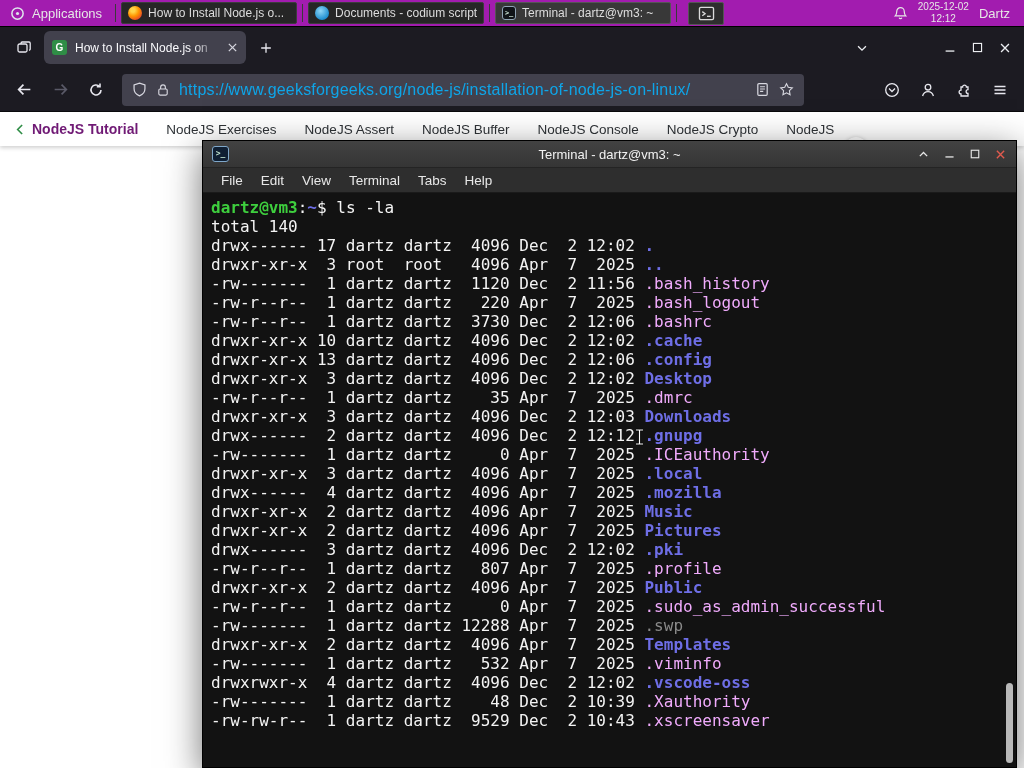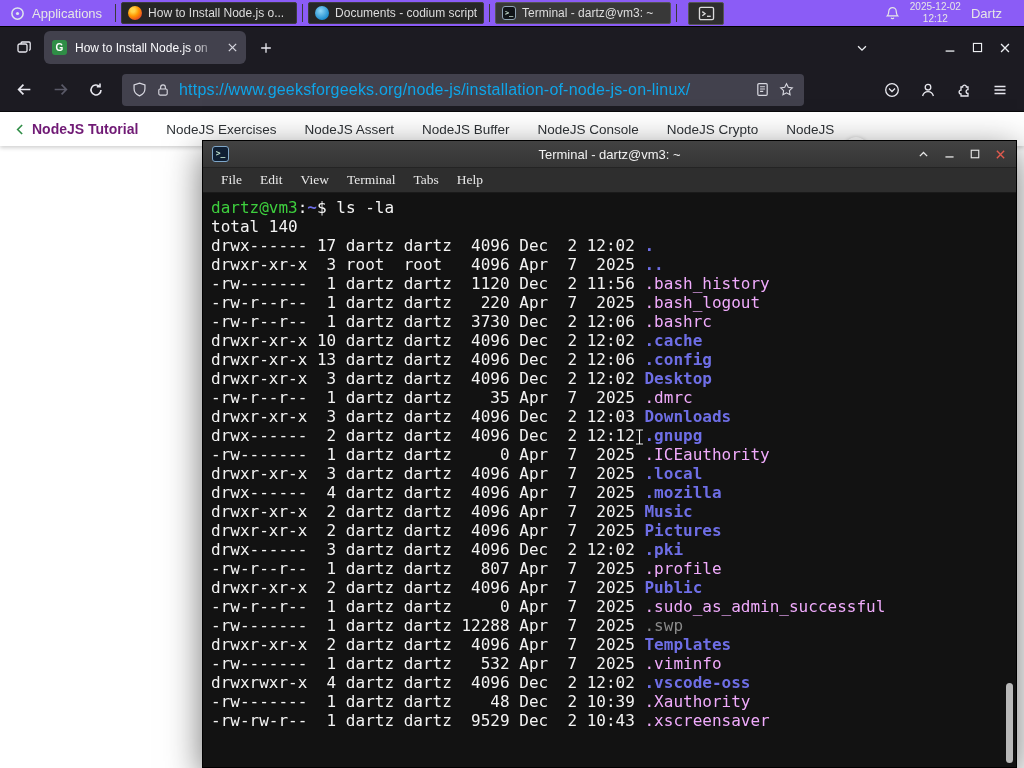--- a/index.html
+++ b/index.html
@@ -7,38 +7,38 @@
   body{font-family:"Liberation Sans",sans-serif;background:#fff;position:relative;}
   :root{
     --accent-green:#2f8d46;
     --terminal-dir:#6e6ee6;
     --terminal-green:#3ecf3e;
     --terminal-dim:#8a8a8a;
   }
   svg{display:block;}
 
   
-  .taskbar{position:absolute;top:0;left:0;right:0;height:27px;background:#8b5cf6;border-bottom:1px solid #000;
+  .taskbar{position:absolute;top:0;left:0;right:0;height:27px;background:#a21caf;border-bottom:1px solid #000;
     display:flex;align-items:center;color:#e6e6e6;font-size:13px;z-index:60;}
   .apps-btn{display:flex;align-items:center;gap:7px;padding:0 10px;height:100%;}
   .tb-sep{width:1px;height:18px;background:#3a3a3a;margin:0 3px;flex:none;}
   .tb-windows{display:flex;align-items:center;height:100%;}
   .tb-win{display:flex;align-items:center;gap:6px;width:176px;height:22px;margin:0 2px;padding:0 6px;
     background:#262626;border:1px solid #3c3c3c;border-radius:2px;font-size:12px;color:#ddd;cursor:default;}
   .tb-win.active{background:#383838;border-color:#555;}
   .tb-win .t{white-space:nowrap;overflow:hidden;}
   .wicon{width:14px;height:14px;flex:none;border-radius:50%;}
   .wicon.firefox{background:radial-gradient(circle at 35% 30%,#ffd54a 0 15%,#ff9500 45%,#e3442b 80%);}
   .wicon.codium{background:radial-gradient(circle at 40% 35%,#8fd6f5,#1f8fd0 70%);}
   .wicon.terminal{border-radius:3px;background:#101418;border:1px solid #8fa3b5;color:#cfe8d8;
     font:bold 7px/12px "DejaVu Sans Mono",monospace;text-align:center;}
   .wicon.terminal::before{content:">_";}
   .tray-box{display:flex;align-items:center;justify-content:center;width:36px;height:23px;margin-left:8px;
     background:#2e2e2e;border:1px solid #555;border-radius:2px;}
-  .tb-right{margin-left:auto;display:flex;align-items:center;gap:10px;padding-right:20px;}
+  .tb-right{margin-left:auto;display:flex;align-items:center;gap:10px;padding-right:12px;}
   .clock{display:flex;flex-direction:column;align-items:center;font-size:10px;line-height:12px;color:#e6e6e6;}
   .user-label{font-size:13px;padding-right:2px;}
 
   
   .browser{position:absolute;top:27px;left:0;right:0;bottom:0;background:#fff;}
   .tabbar{height:41px;background:#1c1b22;display:flex;align-items:center;padding:0 10px;gap:6px;}
   .icon-btn{display:flex;align-items:center;justify-content:center;width:28px;height:28px;border-radius:4px;color:#e8e8ef;flex:none;}
   .tab{width:202px;height:33px;background:#42414d;border-radius:6px;display:flex;align-items:center;gap:8px;
     padding:0 8px;color:#fbfbfe;font-size:12px;flex:none;}
   .favicon{width:15px;height:15px;border-radius:3px;background:var(--accent-green);color:#fff;
@@ -75,28 +75,28 @@
   .term-title{height:27px;background:linear-gradient(#424242,#353535);display:flex;align-items:center;
     padding:0 9px;color:#f2f2f2;font-size:13px;position:relative;border-bottom:1px solid #242424;flex:none;}
   .term-title-text{position:absolute;left:0;right:0;text-align:center;pointer-events:none;}
   .term-app-icon{width:17px;height:16px;border-radius:3px;background:#0f1f33;border:1px solid #7fa7c9;
     color:#bfe3cf;font:bold 8px/14px "DejaVu Sans Mono",monospace;text-align:center;z-index:1;}
   .term-app-icon::before{content:">_";}
   .term-controls{margin-left:auto;display:flex;align-items:center;gap:13px;z-index:1;color:#e8e8e8;}
   .term-controls .close{color:#e05a4e;}
   .term-menu{height:25px;background:#2e2e2e;display:flex;align-items:center;padding:0 9px;color:#e8e8e8;
     font-size:13.5px;flex:none;border-bottom:1px solid #1a1a1a;}
-  .term-menu span{padding:0 9px;font-family:Liberation Serif, serif;}
+  .term-menu span{padding:0 9px;}
   .term-body{flex:1;position:relative;padding:5px 8px 0;font-family:"DejaVu Sans Mono",monospace;
     font-size:16px;line-height:19px;color:#f4f4f4;overflow:hidden;background:#121212;}
   .tline{white-space:pre;}
   .fname.dir{color:var(--terminal-dir);font-weight:bold;}
   .fname.dim{color:var(--terminal-dim);}
   .fname.file{color:#f0abfc;}
-  .p-green{color:var(--terminal-green);font-weight:normal;}
+  .p-green{color:var(--terminal-green);font-weight:bold;}
   .p-blue{color:var(--terminal-dir);font-weight:bold;}
   .term-scrollbar{position:absolute;right:2px;top:0;bottom:0;width:9px;}
   .term-thumb{position:absolute;right:1px;bottom:4px;width:7px;height:80px;background:#b9b9b9;border-radius:4px;}
 
   .mouse-cursor{position:absolute;left:634px;top:428px;z-index:70;pointer-events:none;}
 </style>
 </head>
 <body>
 
 <div class="taskbar">

